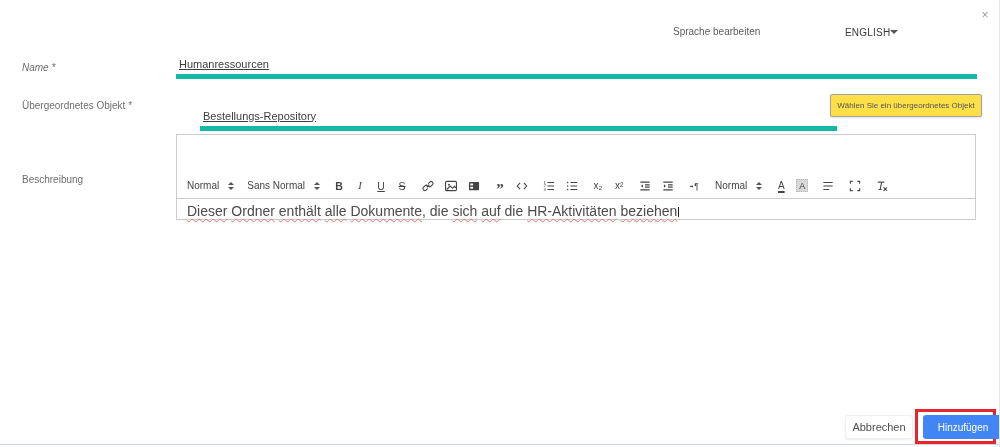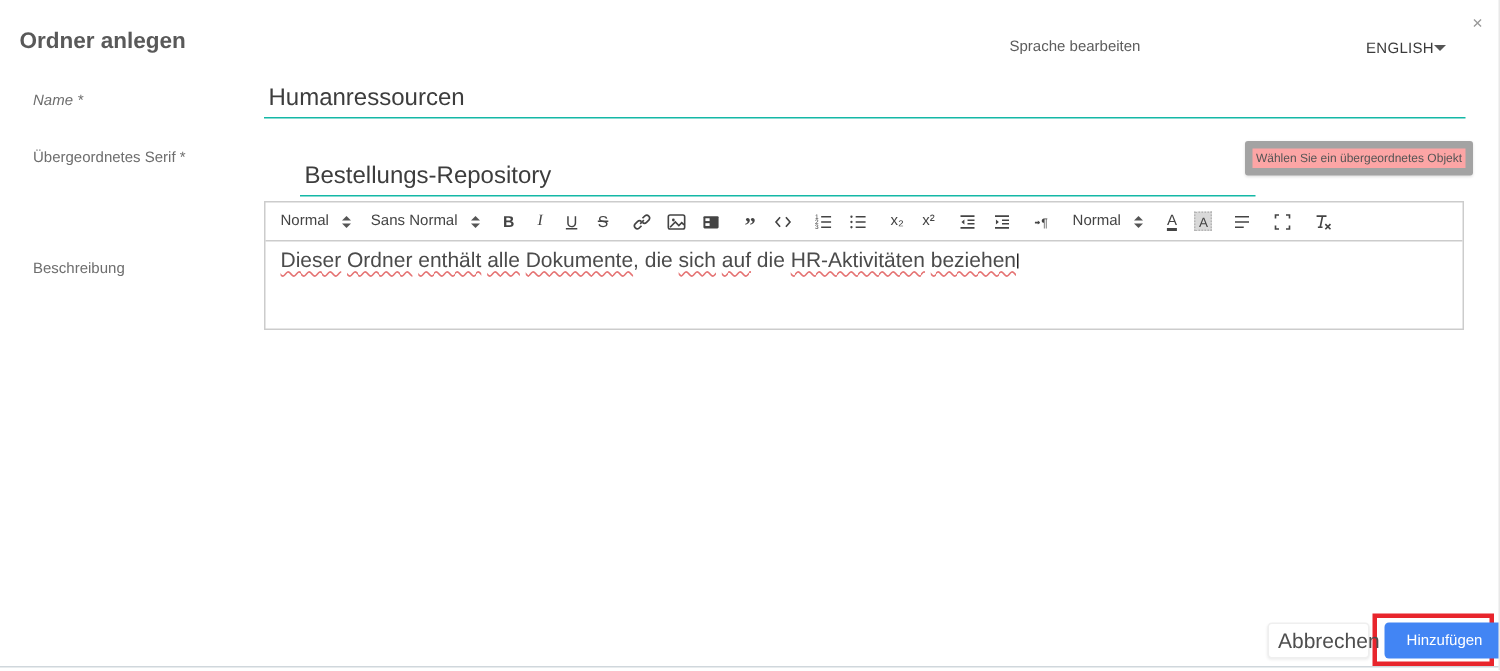--- a/index.html
+++ b/index.html
@@ -7,45 +7,45 @@
   body { font-family:"Liberation Sans","DejaVu Sans",sans-serif; }
   .dialog { position:relative; width:1000px; height:447px; background:#fff; overflow:hidden;
             border-right:1px solid #e8e8e8; }
 
   .page-title { position:absolute; left:13px; top:19px; font-size:15px; font-weight:bold; color:#595959; }
   .close-icon { position:absolute; left:978px; top:8px; font-size:12px; color:#9a9a9a; cursor:pointer;
                 width:14px; height:14px; text-align:center; line-height:14px; }
 
   .lang-label { position:absolute; left:673px; top:26px; font-size:10px; color:#5c5c5c; }
   .lang-select { position:absolute; left:845px; top:24px; width:119px; height:16px; display:flex;
-                 align-items:center; justify-content:flex-end; cursor:pointer; }
+                 align-items:center; justify-content:flex-start; cursor:pointer; }
   .lang-value { font-size:10px; color:#3b3b3b; font-weight:500; letter-spacing:.2px; }
   .caret-down { width:0; height:0; border-left:4px solid transparent; border-right:4px solid transparent;
                 border-top:4.5px solid #555; }
 
   .field-label { position:absolute; font-size:10px; color:#6e6e6e; }
   .lbl-name   { left:22px; top:62px;font-style:italic; }
   .lbl-parent { left:22px; top:100px; }
   .lbl-desc   { left:22px; top:136px;margin-top:38px; }
 
-  .line-input { position:absolute; height:22px; border:none; border-bottom:1px solid #14b8a6;
-                font-family:inherit; font-size:16px; color:#3d3d3d; padding:0 0 4px 3px;
-                background:transparent; outline:none; }
+  .line-input { position:absolute; height:22px; border:none; border-bottom:5px solid #14b8a6;
+                font-family:inherit; font-size:11px; color:#3d3d3d; padding:0 0 4px 3px;
+                background:transparent; outline:none;text-decoration:underline; }
   .inp-name   { left:176px; top:57px; width:801px; }
   .inp-parent { left:176px; top:109px; width:637px;margin-left:24px; }
 
   .choose-parent-btn { position:absolute; left:830px; top:94px; width:152px; height:23px;
-                background:#fca5a5; border:5px solid #a3a3a3; border-radius:2px;
+                background:#fde047; border:1px solid #a3a3a3; border-radius:2px;
                 box-shadow:0 1px 2px rgba(0,0,0,.12); font-family:inherit; font-size:8px; color:#555;
                 white-space:nowrap; text-align:center; cursor:pointer; padding:0 2px; }
 
   .editor { position:absolute; left:176px; top:134px; width:800px; height:86px;
             border:1px solid #ccc; background:#fff; }
   .editor-toolbar { height:26px; border-bottom:1px solid #ccc; display:flex; align-items:center;
-                    padding:0 10px; overflow:hidden; }
+                    padding:0 10px; overflow:hidden;margin-top:38px; }
   .tb-group { display:inline-flex; align-items:center; gap:9px; margin-right:13px; flex:none; }
   .tb-btn { background:none; border:none; padding:0; margin:0; cursor:pointer; color:#444;
             font-size:10.5px; font-family:inherit; display:inline-flex; align-items:center;
             justify-content:center; height:18px; min-width:12px; }
   .tb-icon svg { width:14px; height:14px; display:block; }
   .tb-picker { display:inline-flex; align-items:center; font-size:10px; color:#444; cursor:pointer; }
   .updown { display:inline-flex; flex-direction:column; gap:2px; margin-left:9px; }
   .tri-up   { width:0; height:0; border-left:3px solid transparent; border-right:3px solid transparent;
               border-bottom:3.5px solid #555; }
   .tri-down { width:0; height:0; border-left:3px solid transparent; border-right:3px solid transparent;
@@ -64,46 +64,45 @@
 
   .editor-content { padding:6px 10px; font-size:14px; color:#4b4b4b; line-height:13px; cursor:text;
                     height:59px; }
   .missp { text-decoration:underline; text-decoration-style:wavy; text-decoration-color:#e57373;
            text-decoration-thickness:1px; text-underline-offset:2px; }
   .caret-bar { display:inline-block; width:1px; height:10px; background:#222; vertical-align:-1px;
                margin-left:1px; }
 
   .btn-cancel { position:absolute; left:845px; top:415px; width:68px; height:24px; background:#fff;
                 border:1px solid #efefef; border-radius:3px; box-shadow:0 1px 2px rgba(0,0,0,.07);
-                font-family:inherit; font-size:14px; color:#4e4e4e; cursor:pointer; }
+                font-family:inherit; font-size:11px; color:#4e4e4e; cursor:pointer; }
   .btn-submit { position:absolute; left:923px; top:415px; width:80px; height:24px;
                 background:var(--accent,#4285f4); border:none; border-radius:3px;
                 font-family:inherit; font-size:10px; color:#fff; cursor:pointer; }
   .annotation-box { position:absolute; left:915px; top:409px; width:81px; height:35px;
                     border:3px solid var(--annot,#e8252c); pointer-events:none; }
   .footer-divider { position:absolute; left:0; top:444px; width:1000px; height:1px; background:#d0d7dc; }
 </style>
 </head>
 <body>
 
 <div class="dialog">
 
-  <div class="page-title">Ordner anlegen</div>
   <div class="close-icon">×</div>
 
   <div class="lang-label">Sprache bearbeiten</div>
   <div class="lang-select">
     <span class="lang-value">ENGLISH</span>
     <span class="caret-down"></span>
   </div>
 
   <div class="field-label lbl-name">Name *</div>
   <input class="line-input inp-name" value="Humanressourcen" style="">
 
-  <div class="field-label lbl-parent">Übergeordnetes Serif  *</div>
+  <div class="field-label lbl-parent">Übergeordnetes Objekt  *</div>
   <input class="line-input inp-parent" value="Bestellungs-Repository" style="">
   <button class="choose-parent-btn">Wählen Sie ein übergeordnetes Objekt</button>
 
   <div class="field-label lbl-desc">Beschreibung</div>
 
   <div class="editor">
     <div class="editor-toolbar">
         <span class="tb-group">
           <span class="tb-picker">
             <span class="tb-picker-label">Normal</span>

